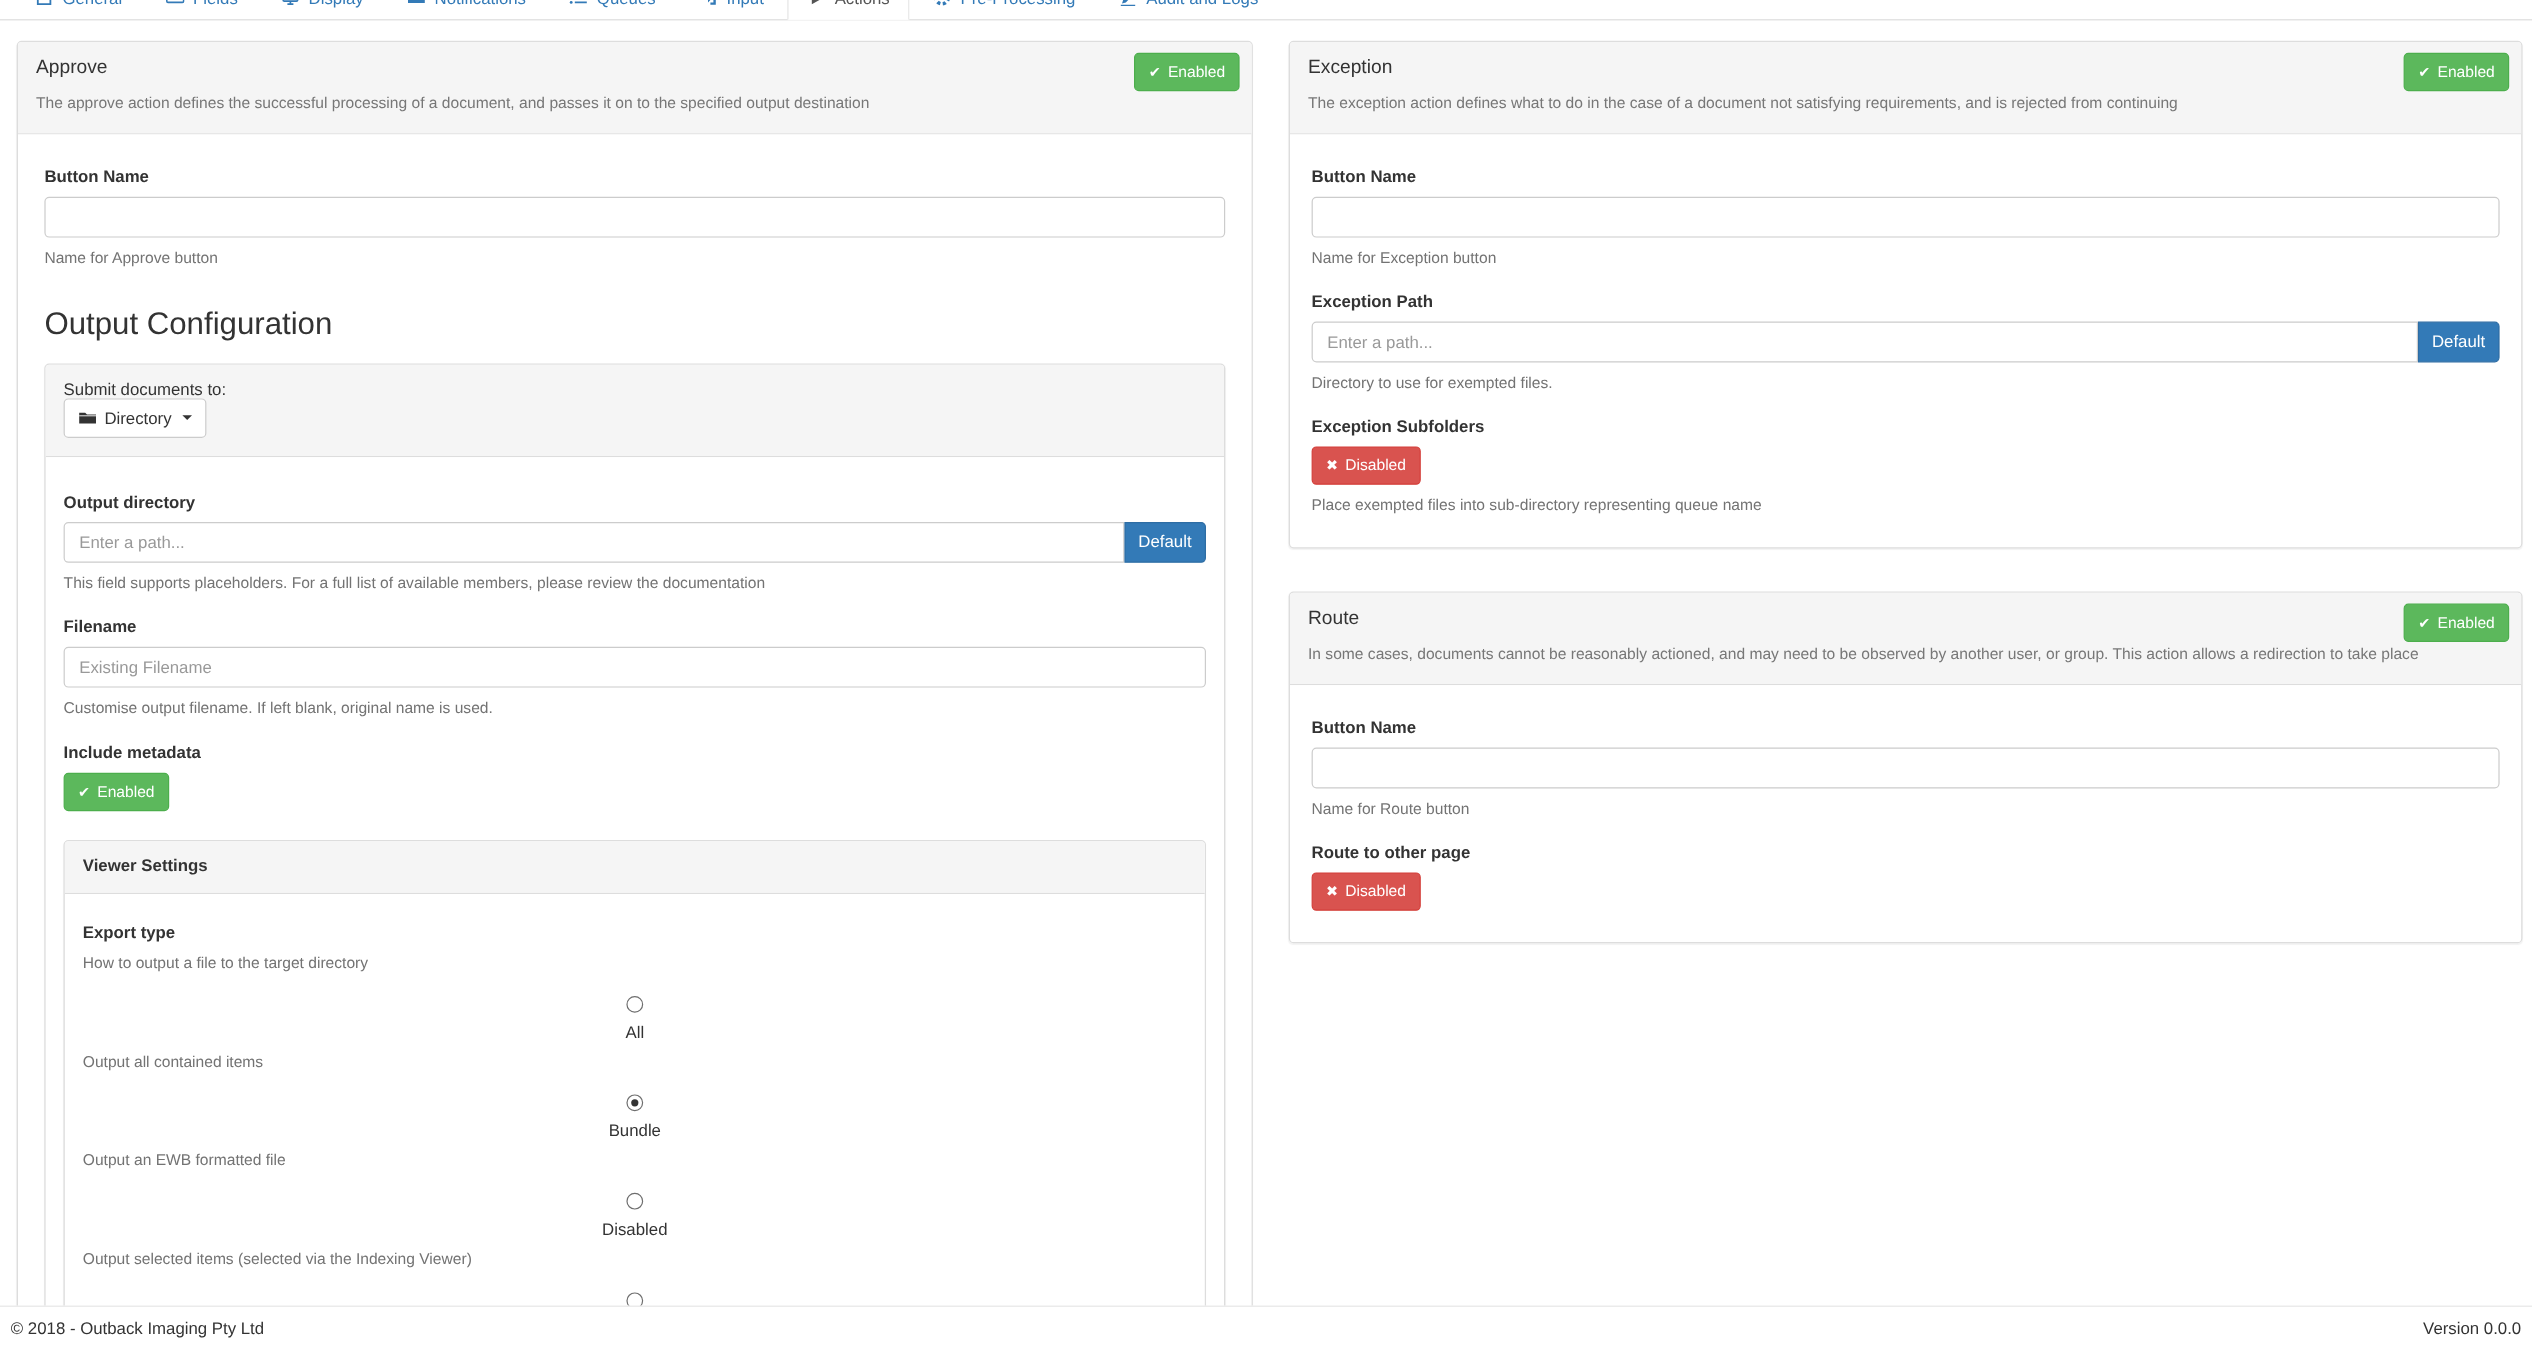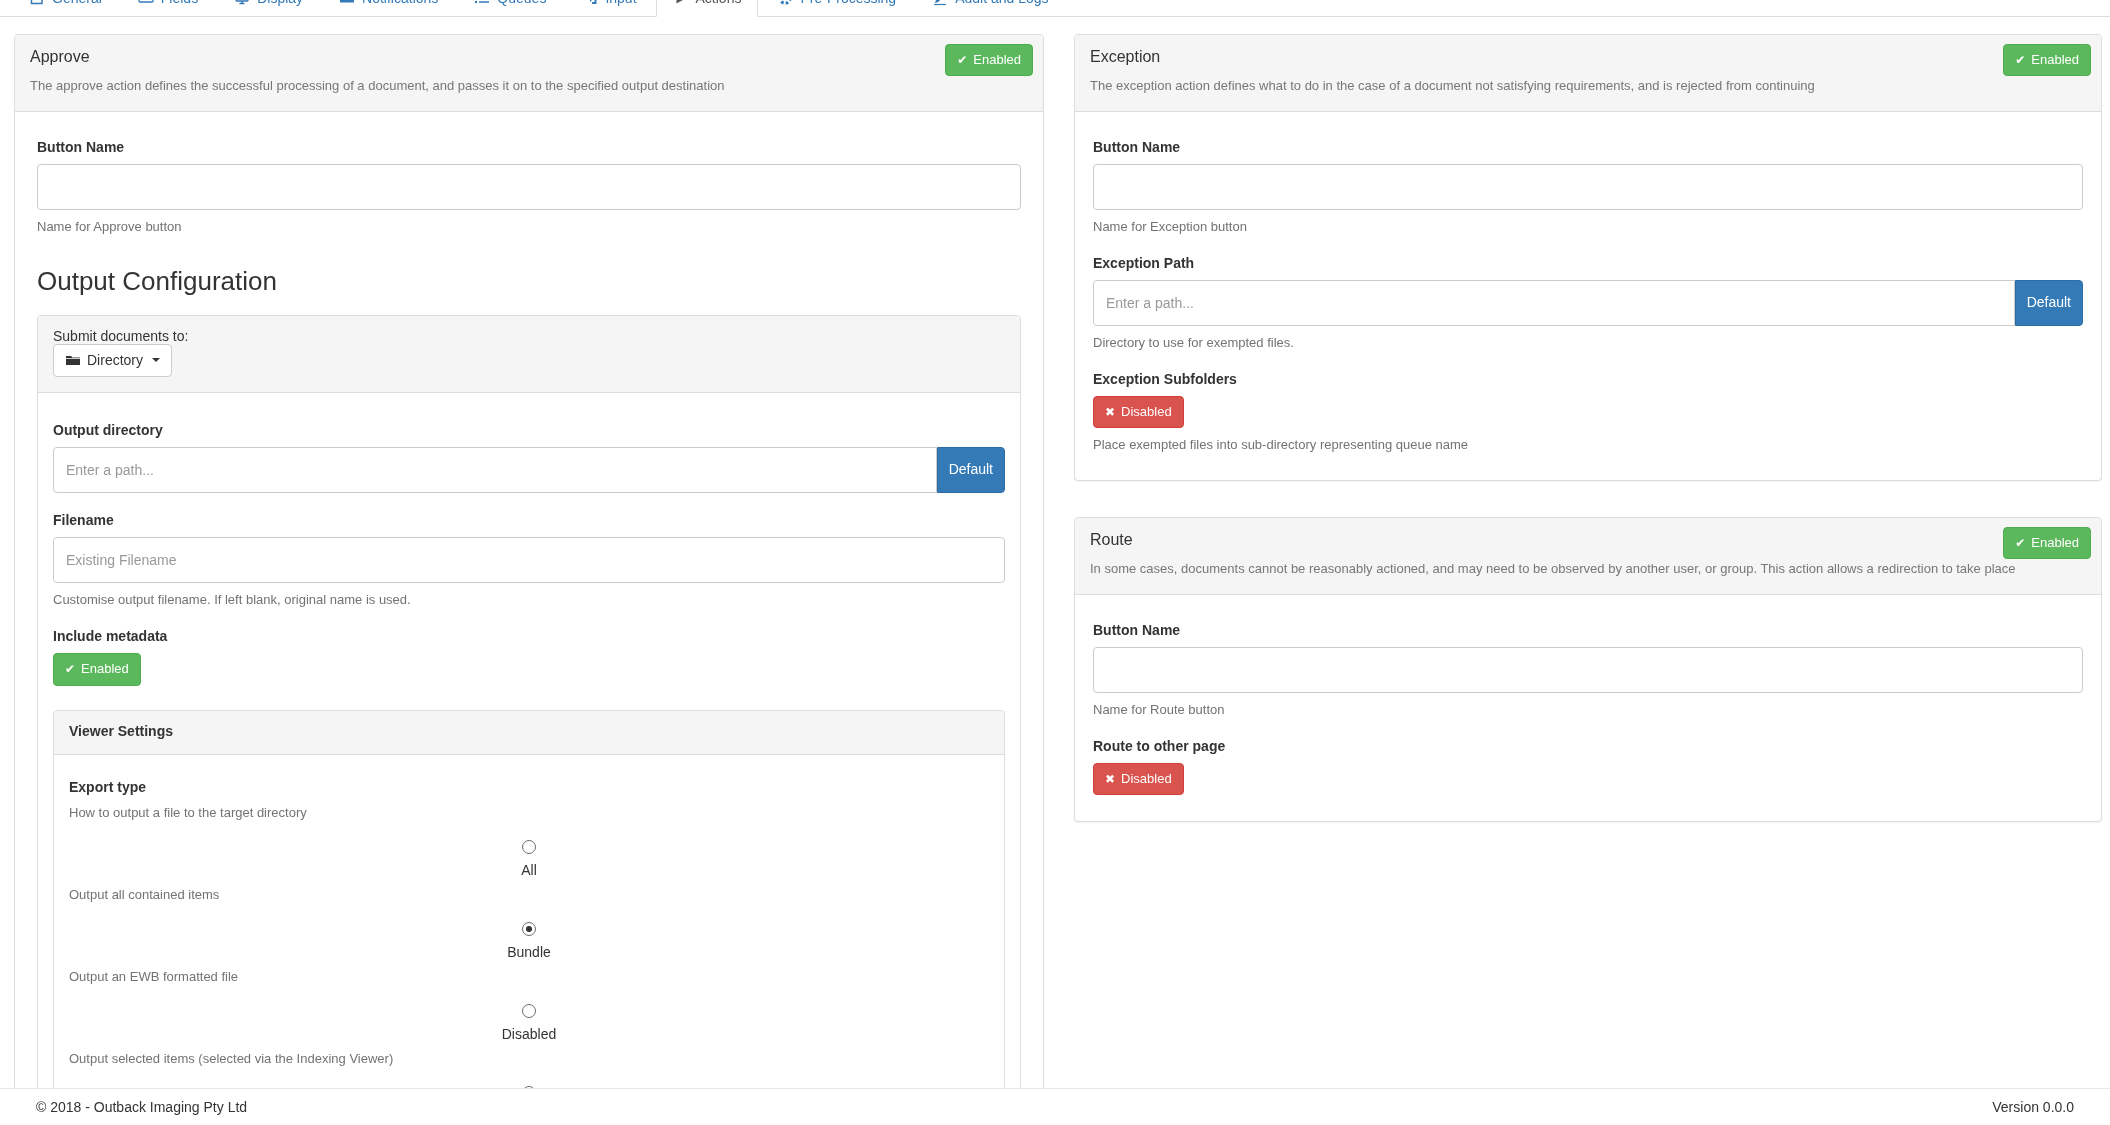--- a/index.html
+++ b/index.html
@@ -39,21 +39,21 @@
   .btn-danger  { background:#d9534f; border-color:#d43f3a; color:#fff; }
   .btn-primary { background:#337ab7; border-color:#2e6da4; color:#fff; font-size:14px; }
   .btn-default { background:#fff; border-color:#ccc; color:#333; font-size:14px; }
   .icon-check::before { content:"✔"; font-size:12px; }
   .icon-x::before { content:"✖"; font-size:12px; }
   .caret { display:inline-block; width:0; height:0; margin-left:3px;
            border-left:4px solid transparent; border-right:4px solid transparent; border-top:4px solid #333; }
   .form-label { display:block; font-weight:700; font-size:14px; color:#333; margin:19px 0 9px; }
   .form-label.first { margin-top:12px; }
   .form-control {
-    width:100%; height:46px; padding:6px 12px; font-size:14px; color:#555;
+    width:100%; height:34px; padding:6px 12px; font-size:14px; color:#555;
     border:1px solid #ccc; border-radius:4px; font-family:inherit; background:#fff;
   }
   .form-control::placeholder { color:#999; opacity:1; }
   .input-group { display:flex; width:100%; }
   .input-group .form-control { border-radius:4px 0 0 4px; flex:1; }
   .input-group .btn { border-radius:0 4px 4px 0; }
   .help { color:#737373; font-size:13px; margin-top:8px; line-height:1.4; }
   .section-h2 { font-size:26px; font-weight:400; color:#333; margin:30px 0 18px; }
   .panel-body-l { padding:15px 22px 28px; }
   .panel-body-r { padding:15px 18px 26px; }
@@ -65,21 +65,21 @@
   .viewer-title { font-weight:700; font-size:14px; color:#333; }
   .viewer-body { padding:12px 15px 26px; }
   .radio-row { display:flex; align-items:center; gap:8px; margin-top:18px; font-size:14px; cursor:pointer;flex-direction:column; }
   .radio-circle { width:14px; height:14px; border:1px solid #6e6e6e; border-radius:50%; position:relative; background:#fff; flex:0 0 auto; }
   .radio-circle.checked::after { content:""; position:absolute; left:3px; top:3px; right:3px; bottom:3px; background:#333; border-radius:50%; }
   .route-panel { margin-top:36px; }
   
   .footer {
     position:absolute; left:0; right:0; bottom:0; height:37px;
     display:flex; justify-content:space-between; align-items:center;
-    padding:0 36px; font-size:14px; color:#333; background:#fff; border-top:1px solid #e7e7e7;
+    padding:0 9px; font-size:14px; color:#333; background:#fff; border-top:1px solid #e7e7e7;
   }
 </style>
 </head>
 <body>
 
 <div class="tabbar">
   <ul class="tabs">
     <li>
         <a>
       <span class="ticon">
@@ -218,20 +218,21 @@
               <span class="caret"></span>
             </button>
           </div>
           <div class="inner-body">
 
             <label class="form-label">Output directory</label>
             <div class="input-group">
               <input class="form-control" type="text" placeholder="Enter a path..." style="">
               <button class="btn btn-primary">Default</button>
             </div>
+            <div class="help">This field supports placeholders. For a full list of available members, please review the documentation</div>
 
             <label class="form-label">Filename</label>
             <input class="form-control" type="text" placeholder="Existing Filename" style="">
             <div class="help">Customise output filename. If left blank, original name is used.</div>
 
             <label class="form-label">Include metadata</label>
             <button class="btn btn-success">
               <span class="icon-check"></span>
               <span>Enabled</span>
             </button>

